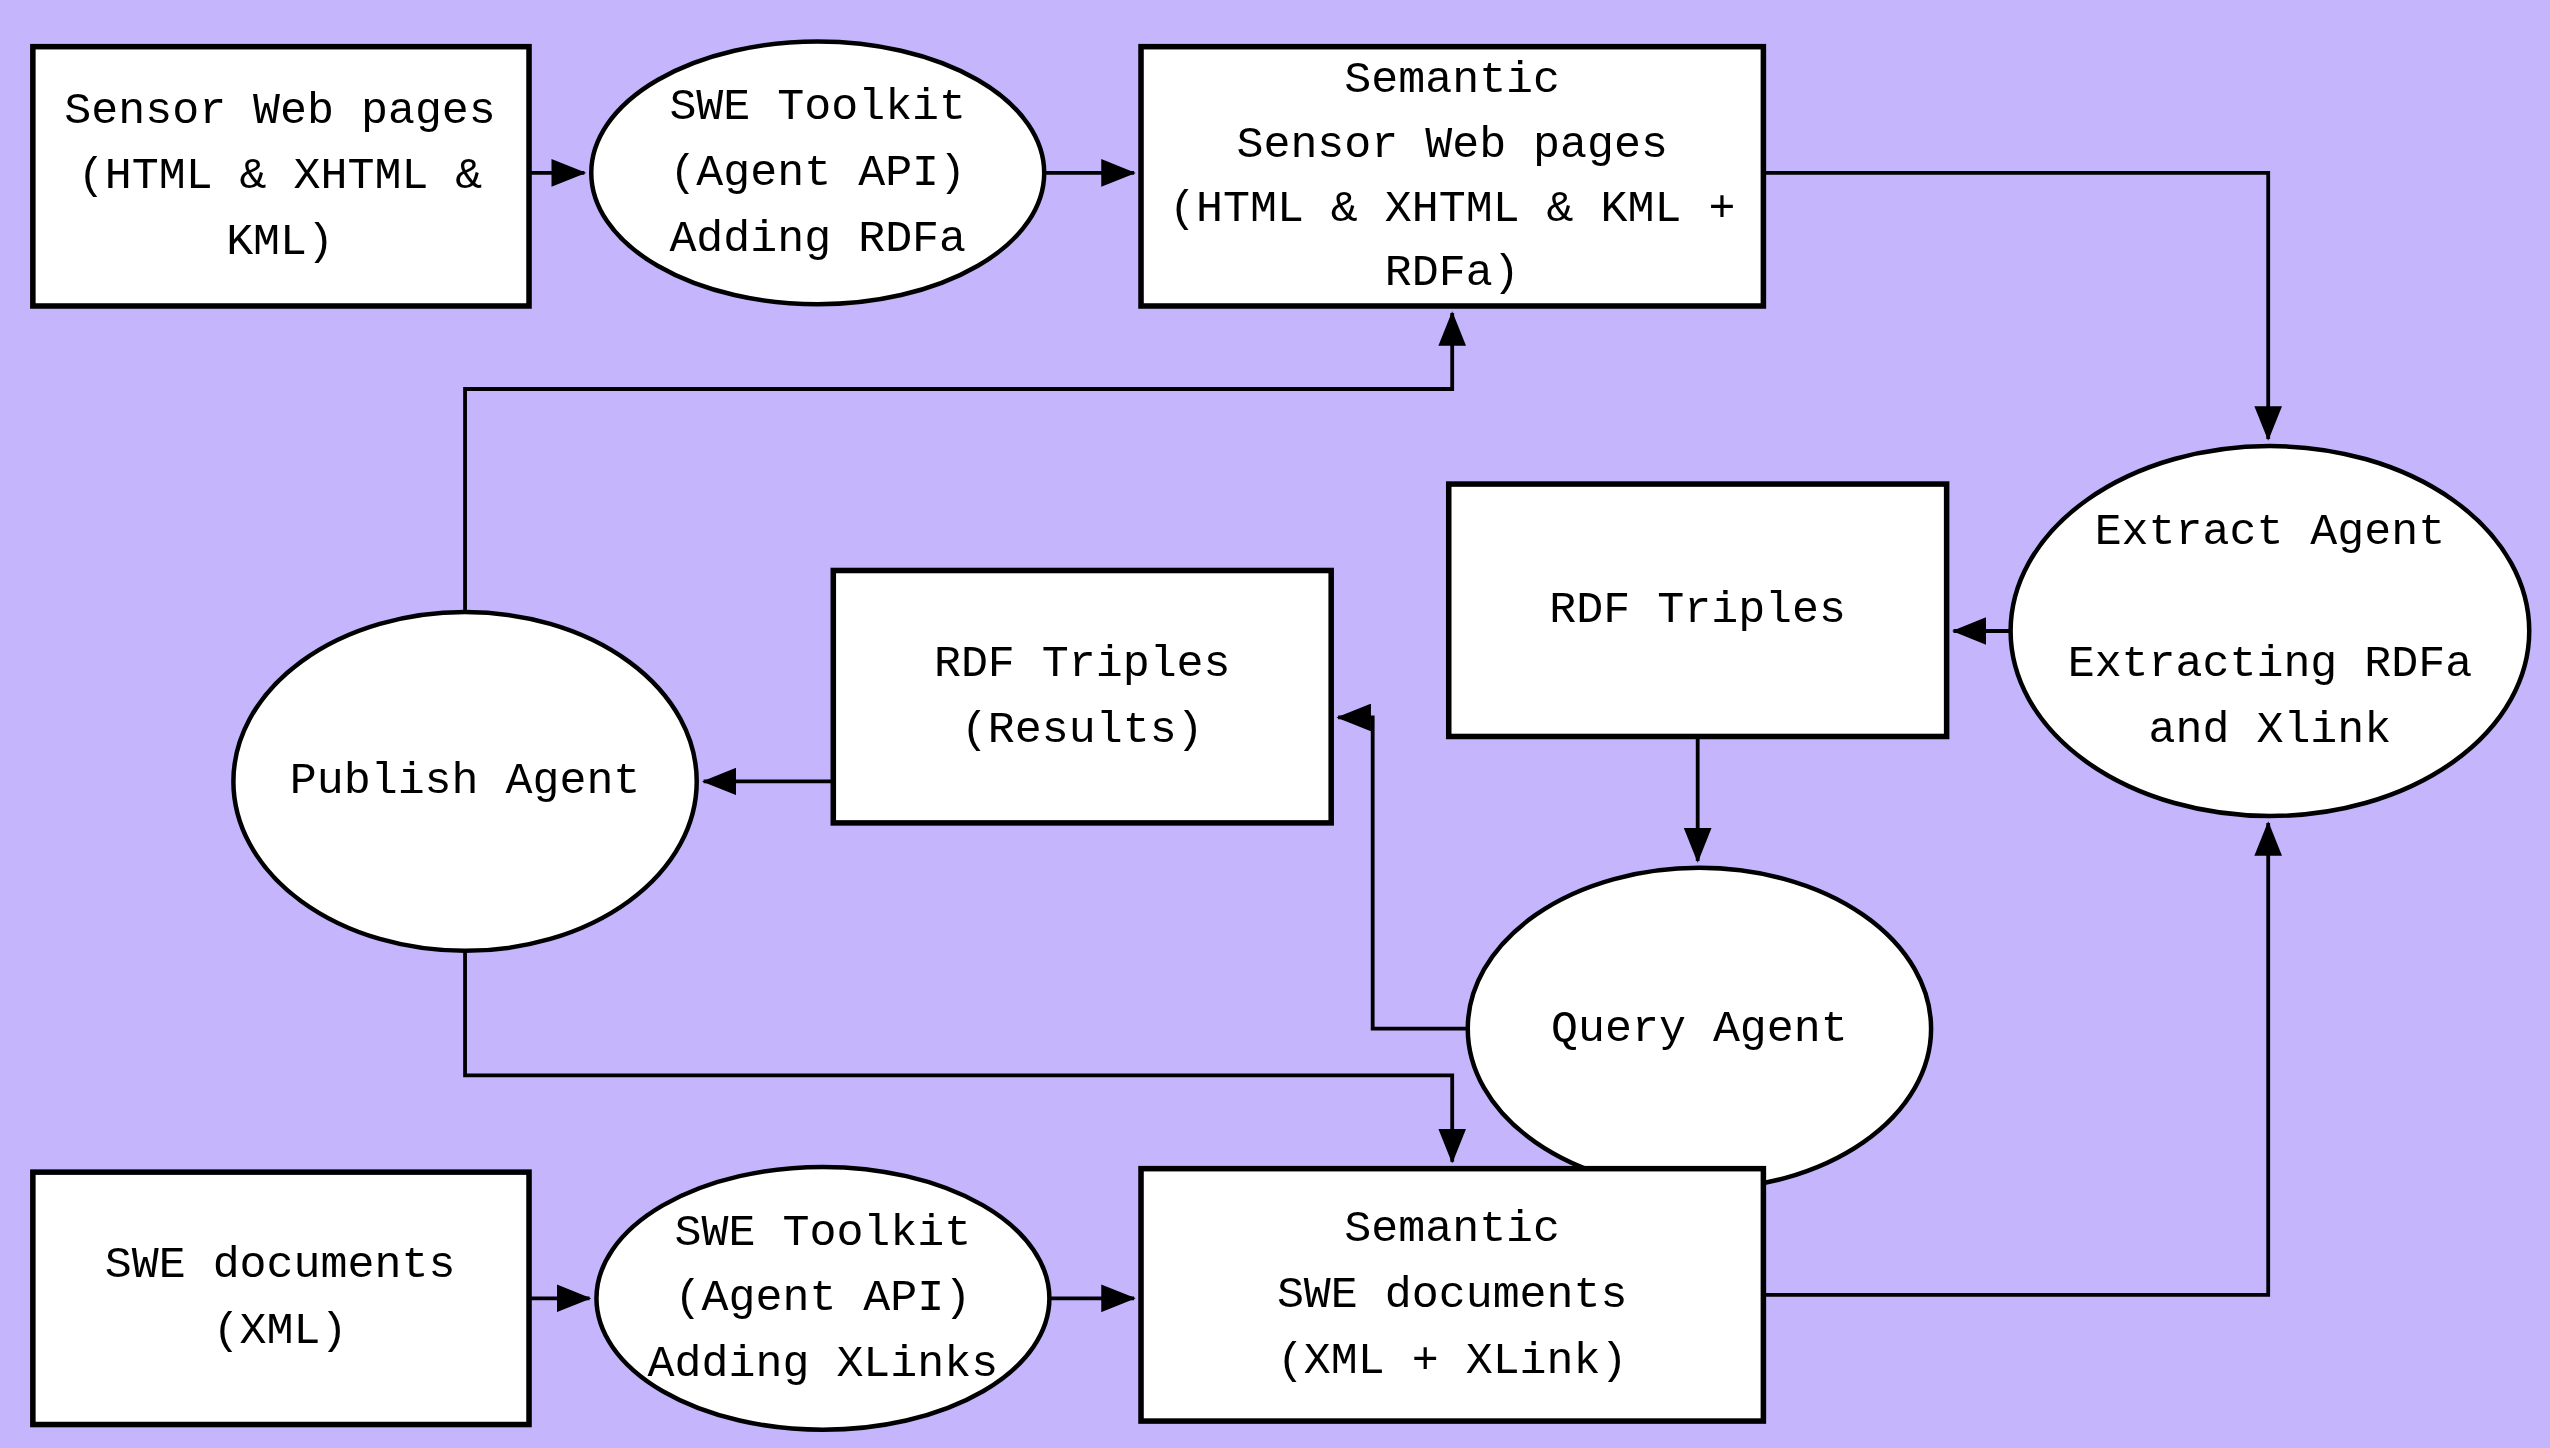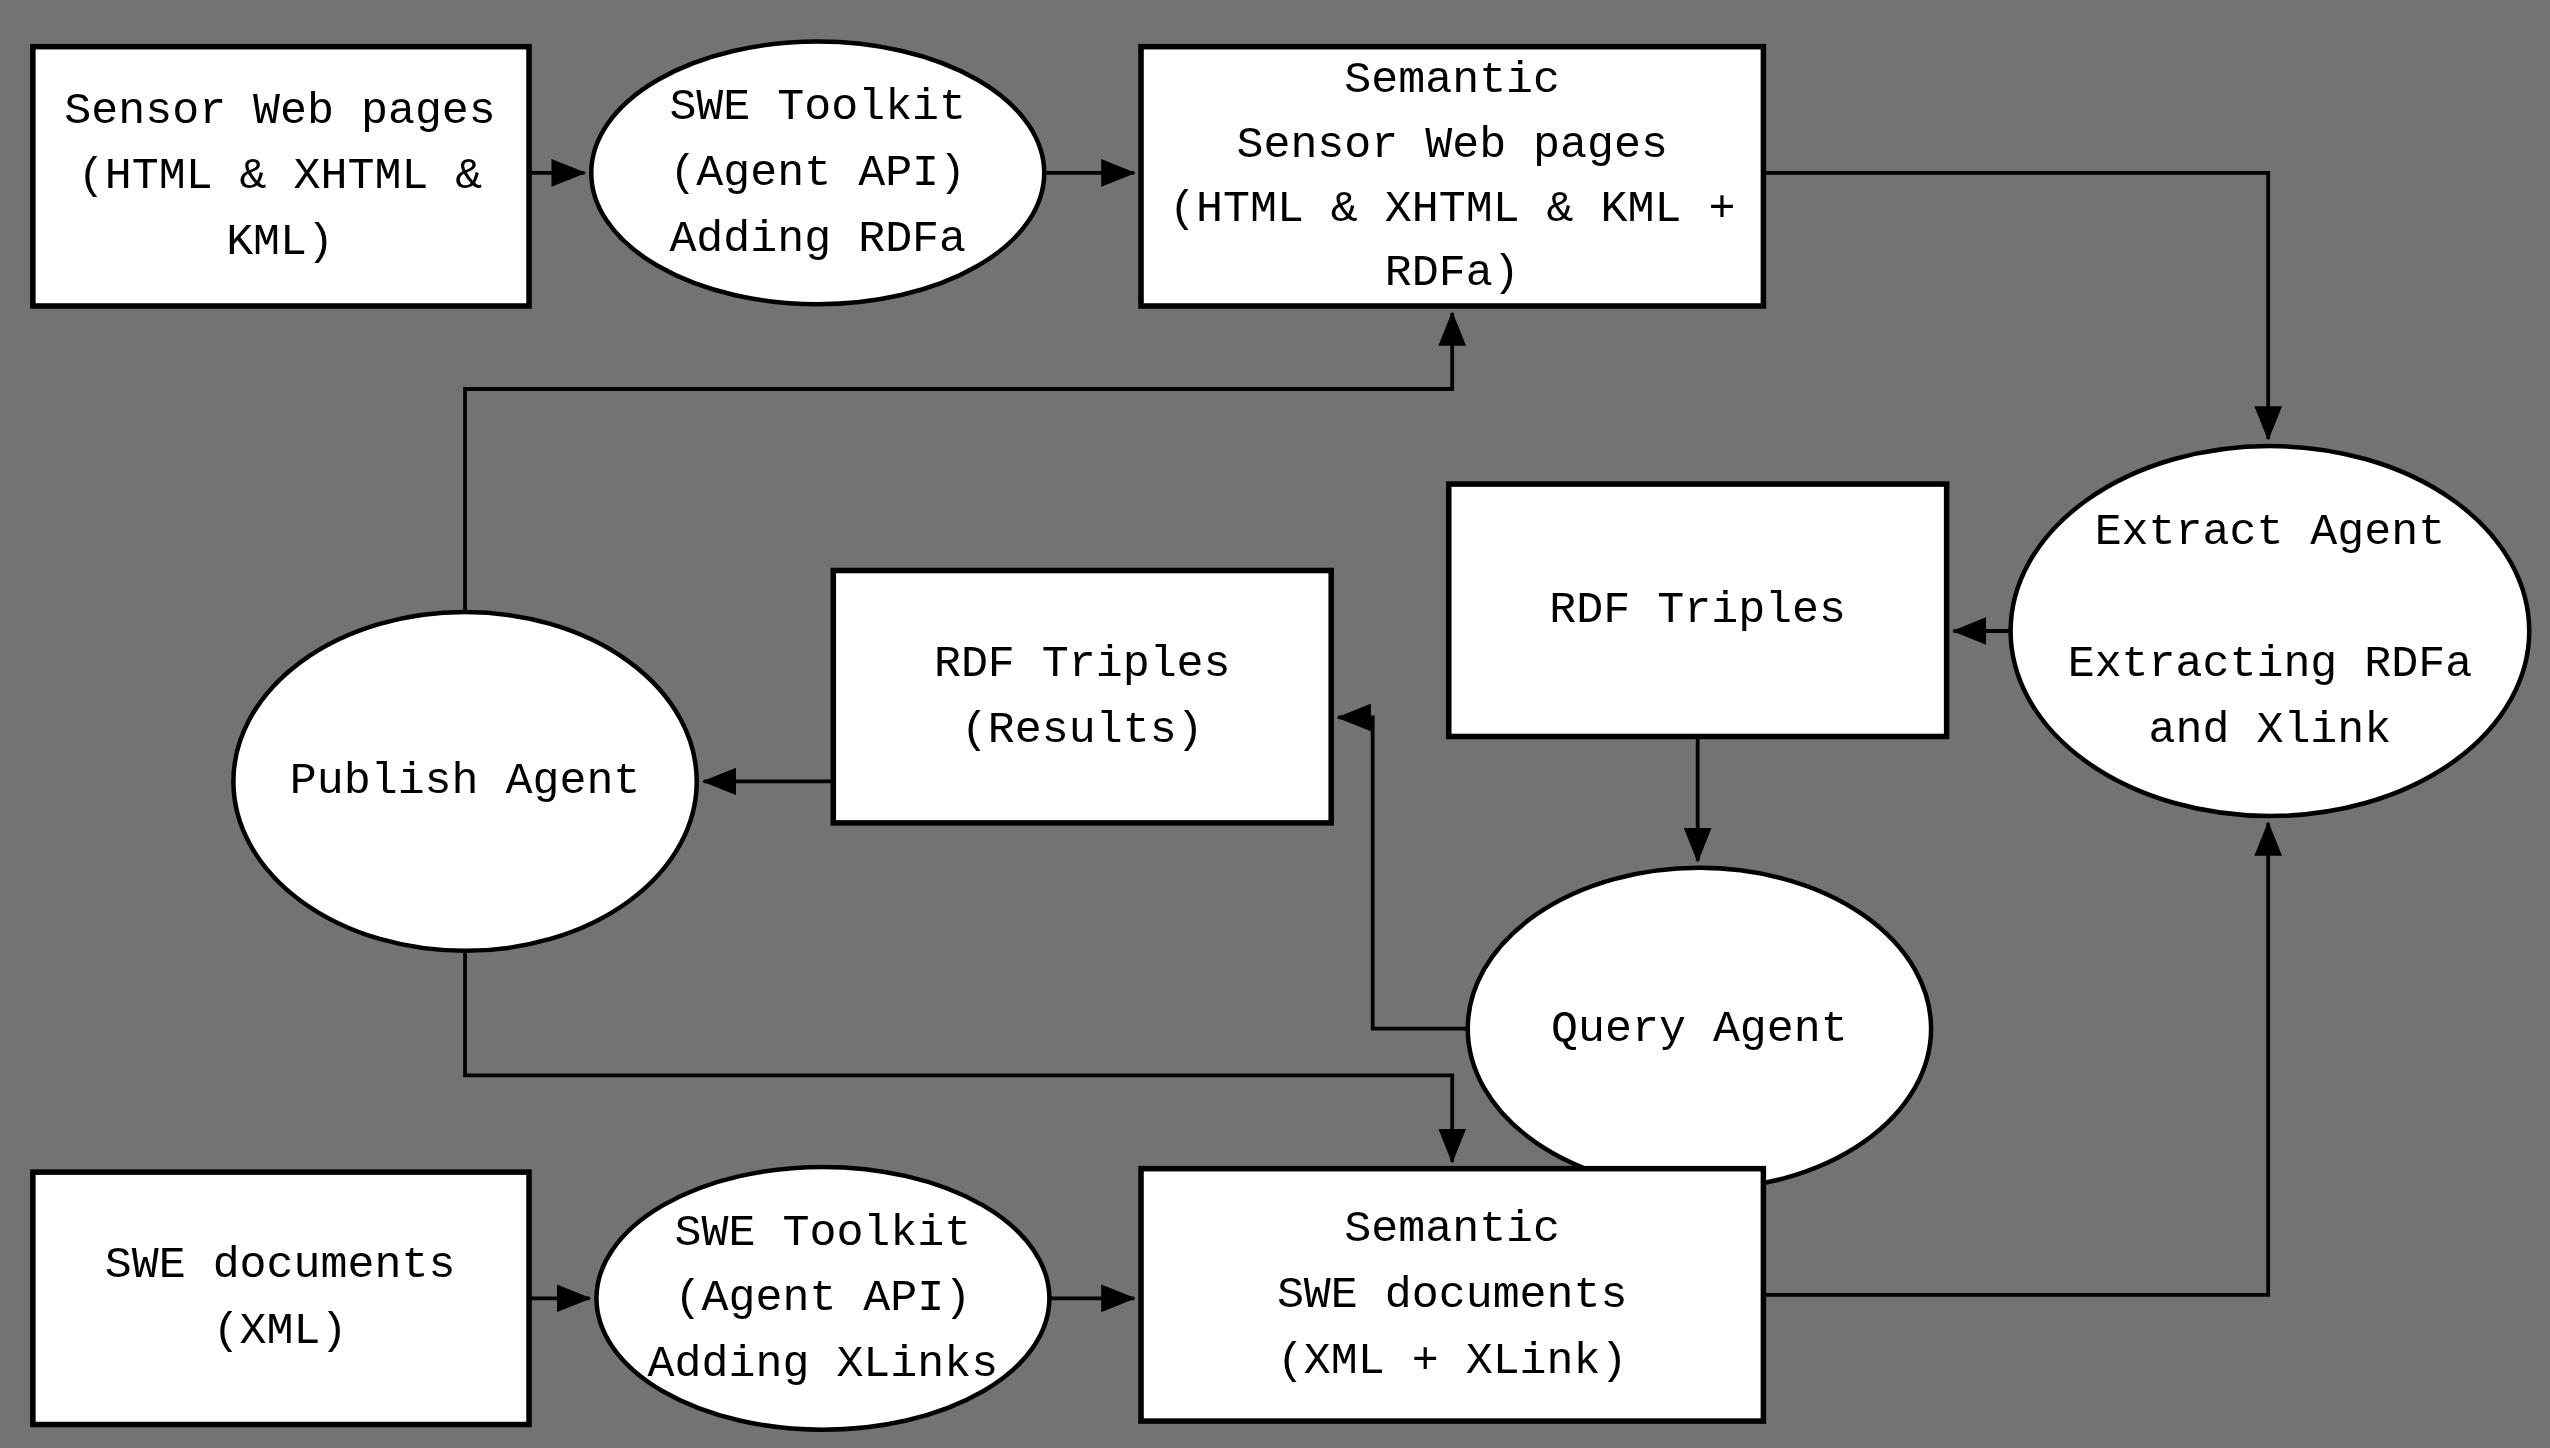--- a/index.html
+++ b/index.html
@@ -2,21 +2,21 @@
 <html style="font-size:14px"><head>
 <meta charset="utf-8">
 <style>
   html, body {
     margin: 0;
     padding: 0;
     background: #ffffff;
   }
   .diagram-wrap {
     width: 100%;
-    background: #737373;
+    background: #c4b5fd;
   }
   svg {
     display: block;
     width: 100%;
     height: auto;
     font-family: "Liberation Mono", "DejaVu Sans Mono", monospace;
   }
   .node-shape {
     fill: #ffffff;
     stroke: #000000;

